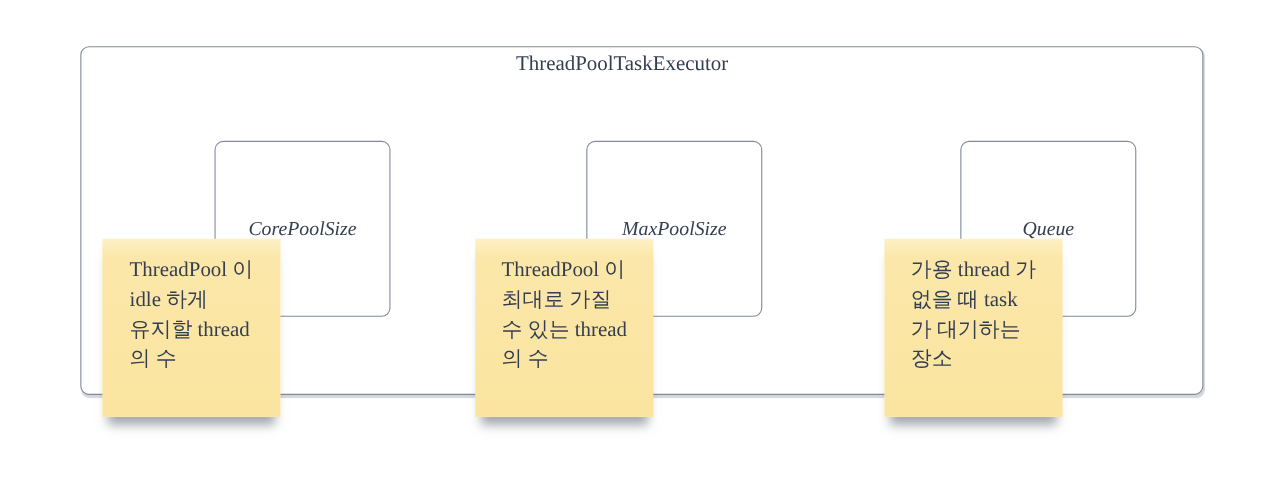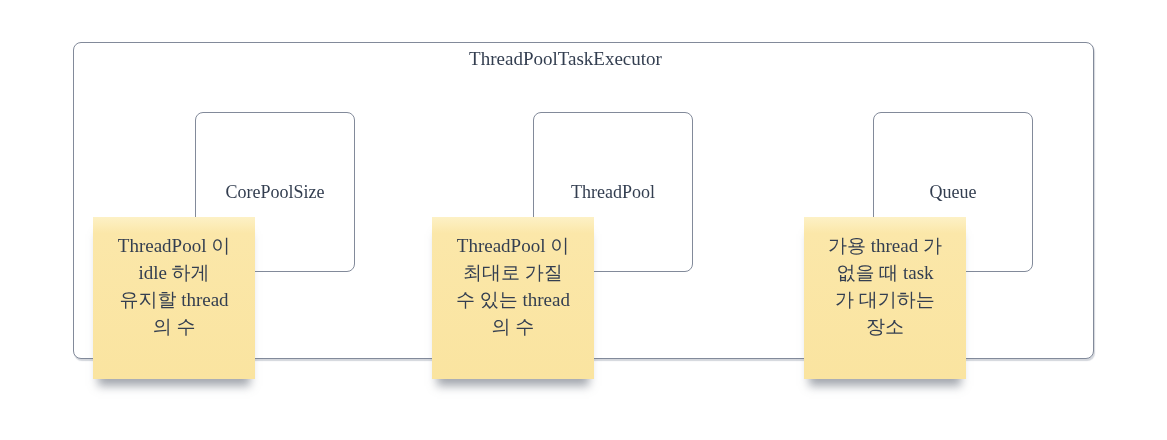--- a/index.html
+++ b/index.html
@@ -22,29 +22,30 @@
     left: 73px; top: 48px;
     width: 985px;
     text-align: center;
     font-size: 19px;
     color: #333e50;
     z-index: 1;
   }
 
   .inner-box {
     position: absolute;
-    top: 112px;
+    top: 128px;
     width: 160px; height: 160px;
     background: #ffffff;
     border: 1px solid #828a9a;
     border-radius: 8px;
     display: flex;
     align-items: center;
     justify-content: center;
     z-index: 1;
+    font-style: italic;
   }
   .inner-box .box-label {
     font-size: 18px;
     color: #333e50;
   }
   #box-core  { left: 195px; }
   #box-max   { left: 533px; }
   #box-queue { left: 873px; }
 
   .sticky-note {
@@ -55,41 +56,41 @@
     box-shadow: 0 12px 9px -5px rgba(90,96,110,0.55);
     z-index: 2;
     display: flex;
     align-items: flex-start;
     justify-content: center;
   }
   .sticky-note .note-text {
     padding-top: 15px;
     font-size: 19px;
     line-height: 27px;
-    text-align: center;
+    text-align: left;
     white-space: pre-line;
     color: #333e50;
   }
   #note-core  { left: 93px;  }
   #note-max   { left: 432px; }
   #note-queue { left: 776px; margin-left: 28px; }
 </style>
 </head>
 <body>
 
 <div class="outer-container"></div>
 
 <div class="container-title">ThreadPoolTaskExecutor</div>
 
 <div class="inner-box" id="box-core">
   <span class="box-label">CorePoolSize</span>
 </div>
 
 <div class="inner-box" id="box-max">
-  <span class="box-label">ThreadPool</span>
+  <span class="box-label">MaxPoolSize</span>
 </div>
 
 <div class="inner-box" id="box-queue">
   <span class="box-label">Queue</span>
 </div>
 
 <div class="sticky-note" id="note-core">
   <span class="note-text">ThreadPool 이
 idle 하게
 유지할 thread

